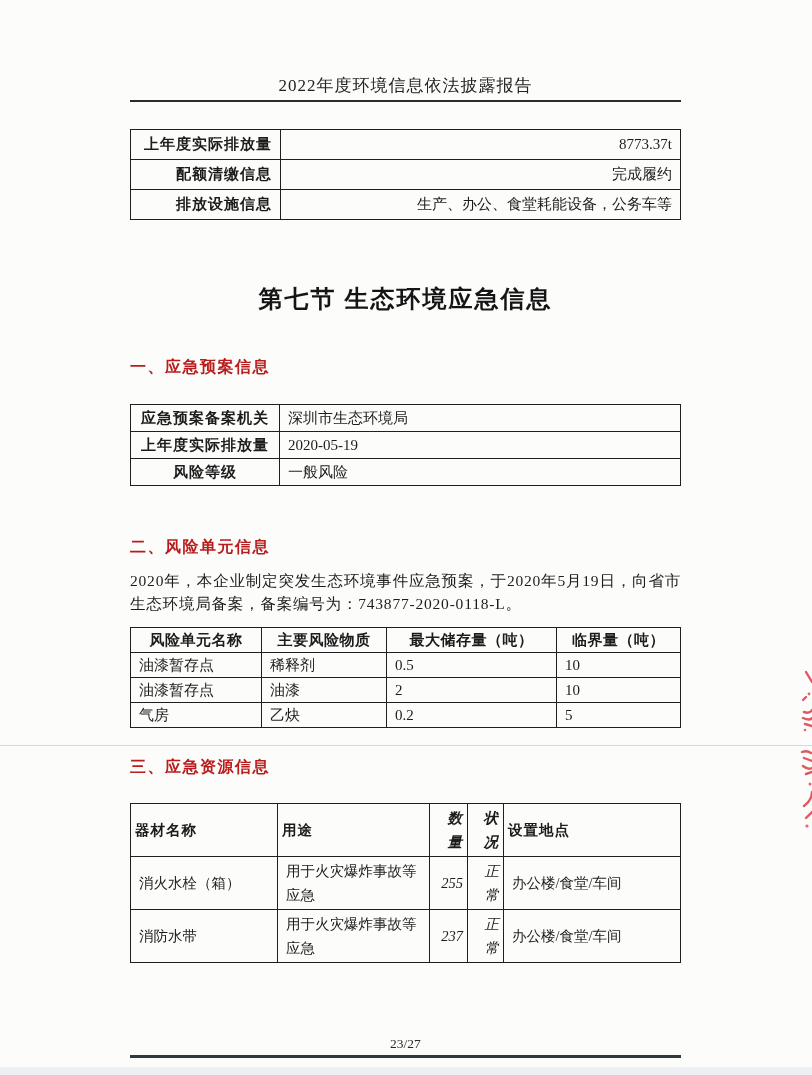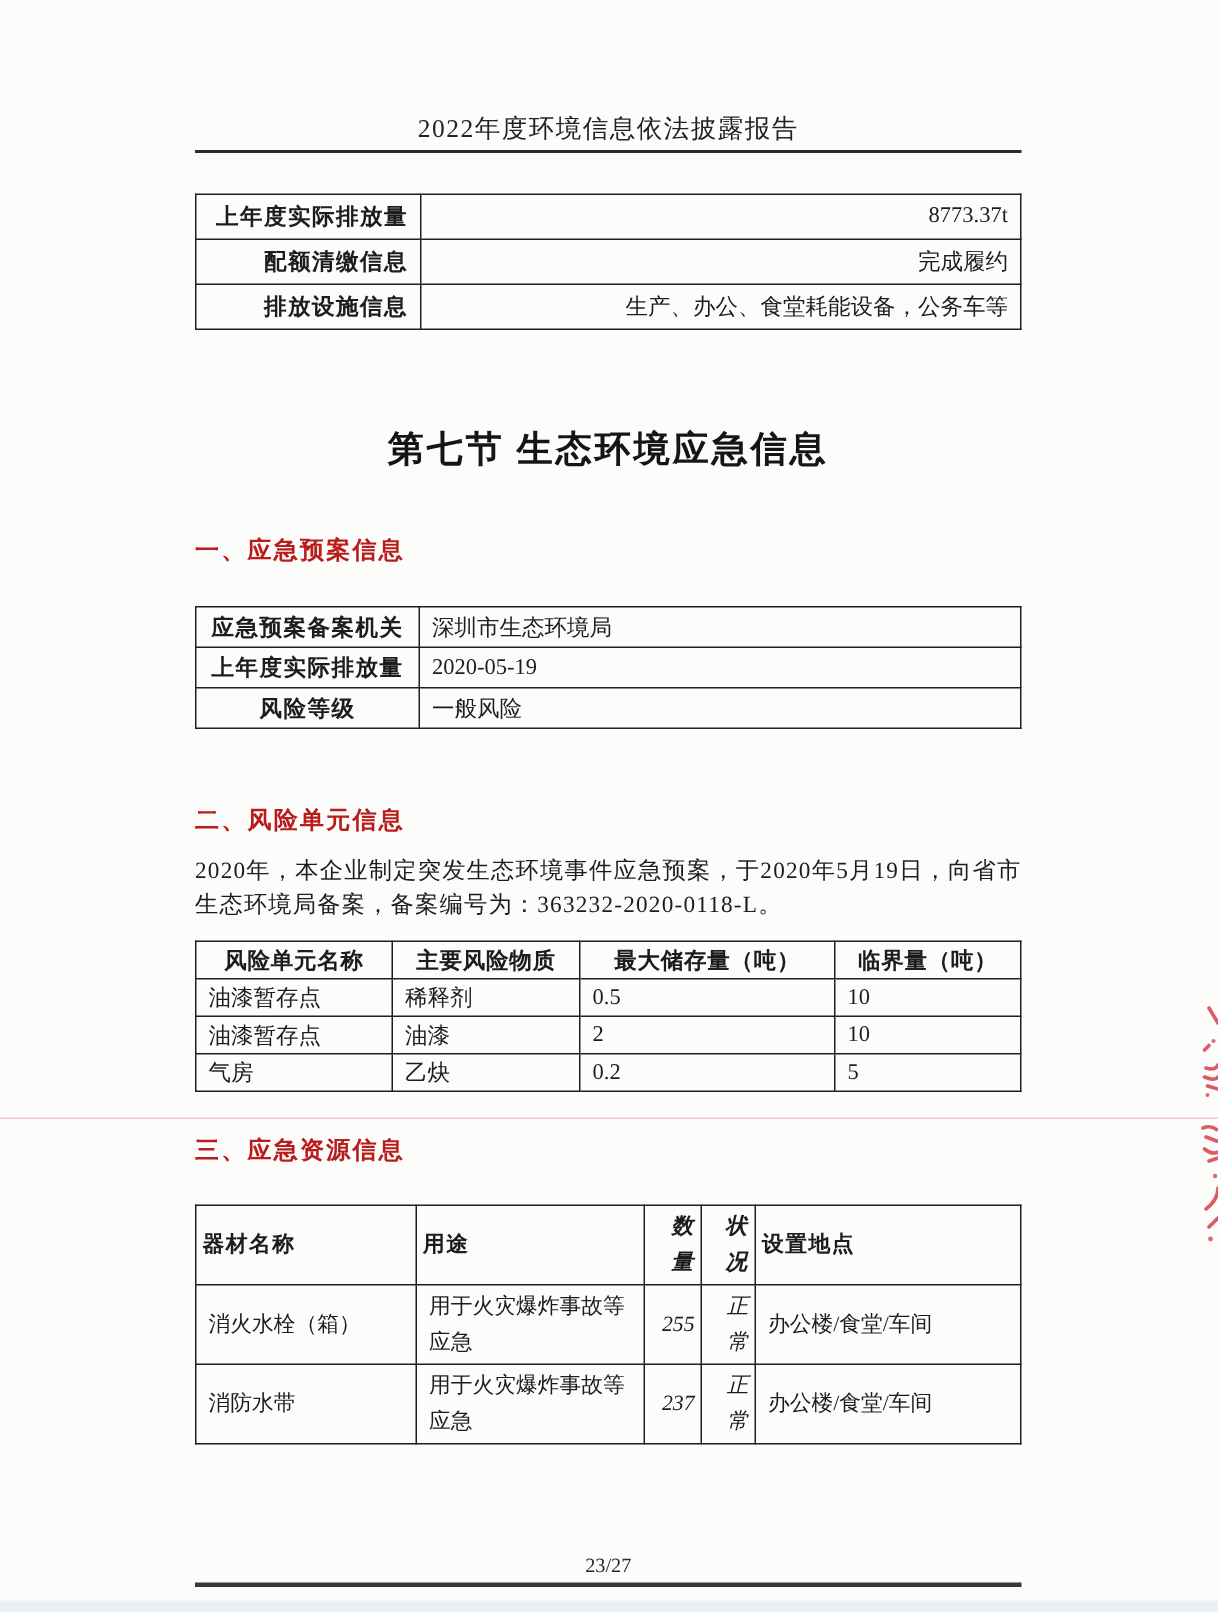--- a/index.html
+++ b/index.html
@@ -115,21 +115,21 @@
   </tr>
   <tr>
     <td class="label-cell">风险等级</td>
     <td class="value-cell">一般风险</td>
   </tr>
 </tbody>
   </table>
 
 <div class="abs content-col sub-heading h-risk">二、风险单元信息</div>
 
-<div class="abs content-col para">2020年，本企业制定突发生态环境事件应急预案，于2020年5月19日，向省市生态环境局备案，备案编号为：363232-2020-0118-L。</div>
+<div class="abs content-col para">2020年，本企业制定突发生态环境事件应急预案，于2020年5月19日，向省市生态环境局备案，备案编号为：743877-2020-0118-L。</div>
 
 <table class="abs content-col tbl-risk">
   <tbody>
       <tr>
     <td class="head-cell c1">风险单元名称</td>
     <td class="head-cell c2">主要风险物质</td>
     <td class="head-cell c3">最大储存量（吨）</td>
     <td class="head-cell">临界量（吨）</td>
   </tr>
   <tr>

